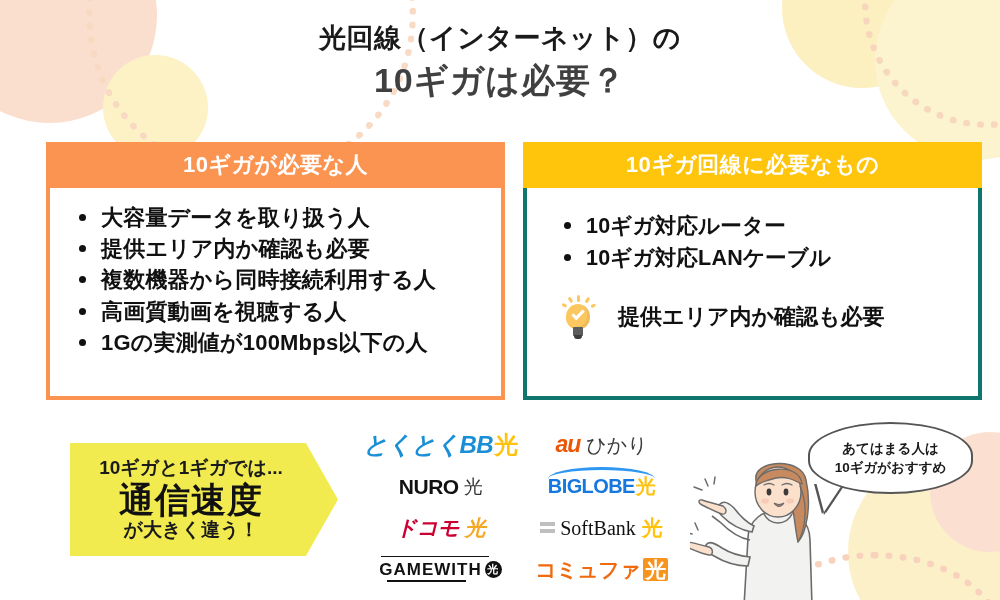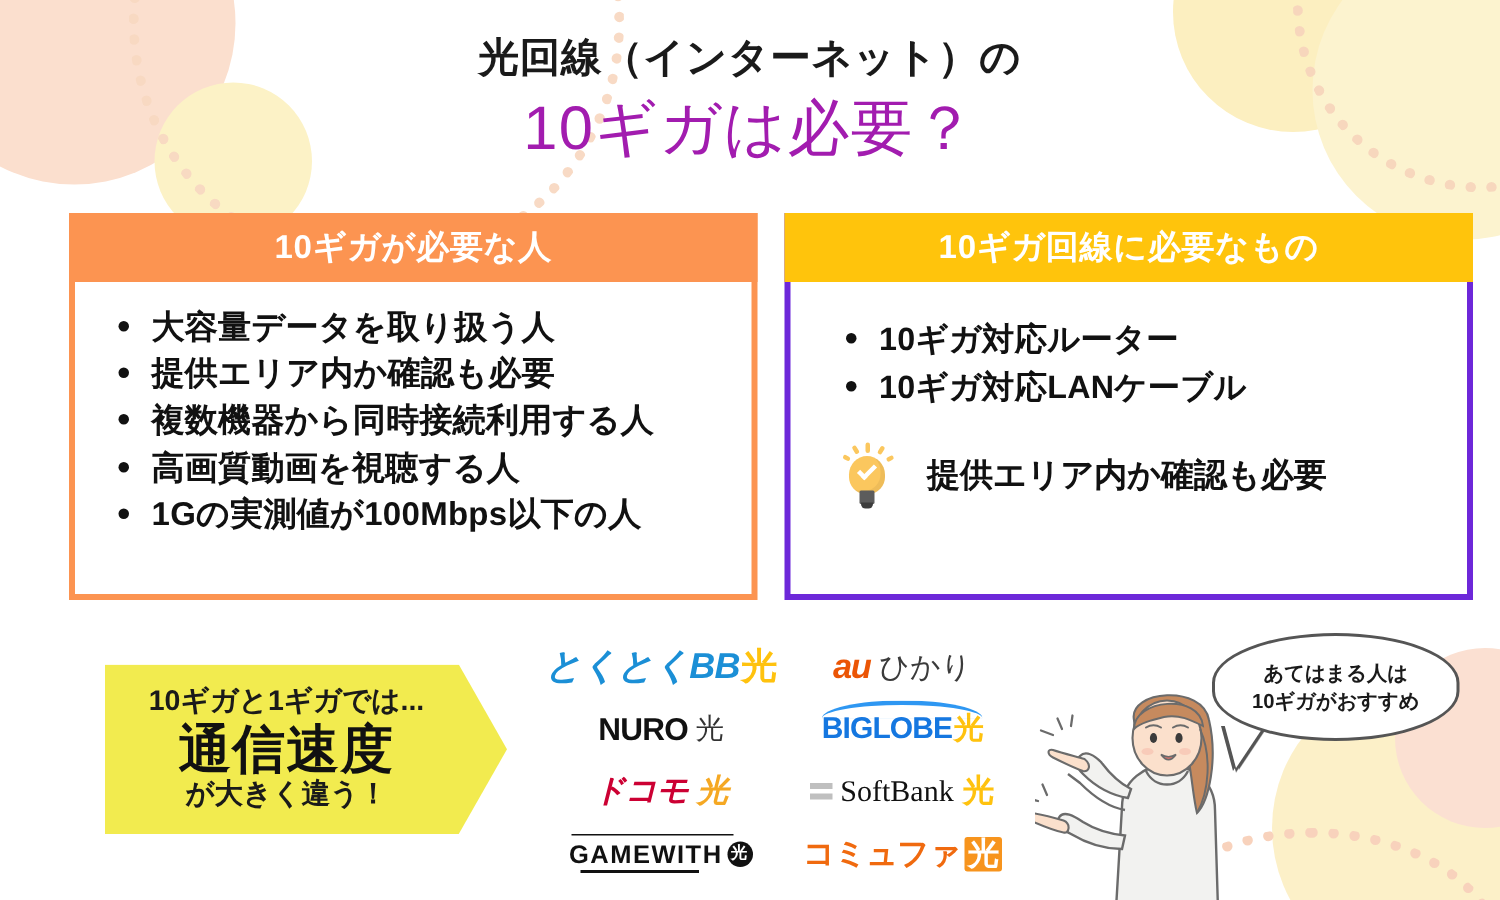--- a/index.html
+++ b/index.html
@@ -35,29 +35,29 @@
     border: 7px dotted #F8D2BC;
   }
 
   
   .title-wrap { position: absolute; left: 0; top: 22px; width: 1000px; text-align: center; z-index: 3; }
   .title-sub {
     font-size: 27px; font-weight: 700; color: #1a1a1a;
     letter-spacing: .5px; line-height: 1.25;
   }
   .title-main {
-    font-size: 41px; font-weight: 400; color: #a21caf;
+    font-size: 34px; font-weight: 700; color: #404040;
     letter-spacing: 1px; line-height: 1.22; margin-top: 4px;
   }
 
   
   .panels { position: absolute; left: 18px; top: 142px; width: 964px; height: 258px; display: flex; gap: 18px; z-index: 3; padding-left: 28px; }
   .panel { flex: 1; display: flex; flex-direction: column; background: #fff; }
   .panel-left { border: 4px solid #FC9451; }
-  .panel-right { border: 4px solid #6d28d9; }
+  .panel-right { border: 4px solid #0f766e; }
   .panel-head {
     height: 46px; display: flex; align-items: center; justify-content: center;
     color: #fff; font-size: 22px; font-weight: 800; letter-spacing: .5px;
   }
   .panel-left .panel-head { background: #FC9451; margin: -4px -4px 0 -4px; }
   .panel-right .panel-head { background: #FFC40C; margin: -4px -4px 0 -4px; }
   .panel-body { flex: 1; padding: 14px 10px 10px 26px; }
   .panel-right .panel-body { padding: 22px 10px 10px 34px; }
 
   ul.bullets { list-style: none; }

